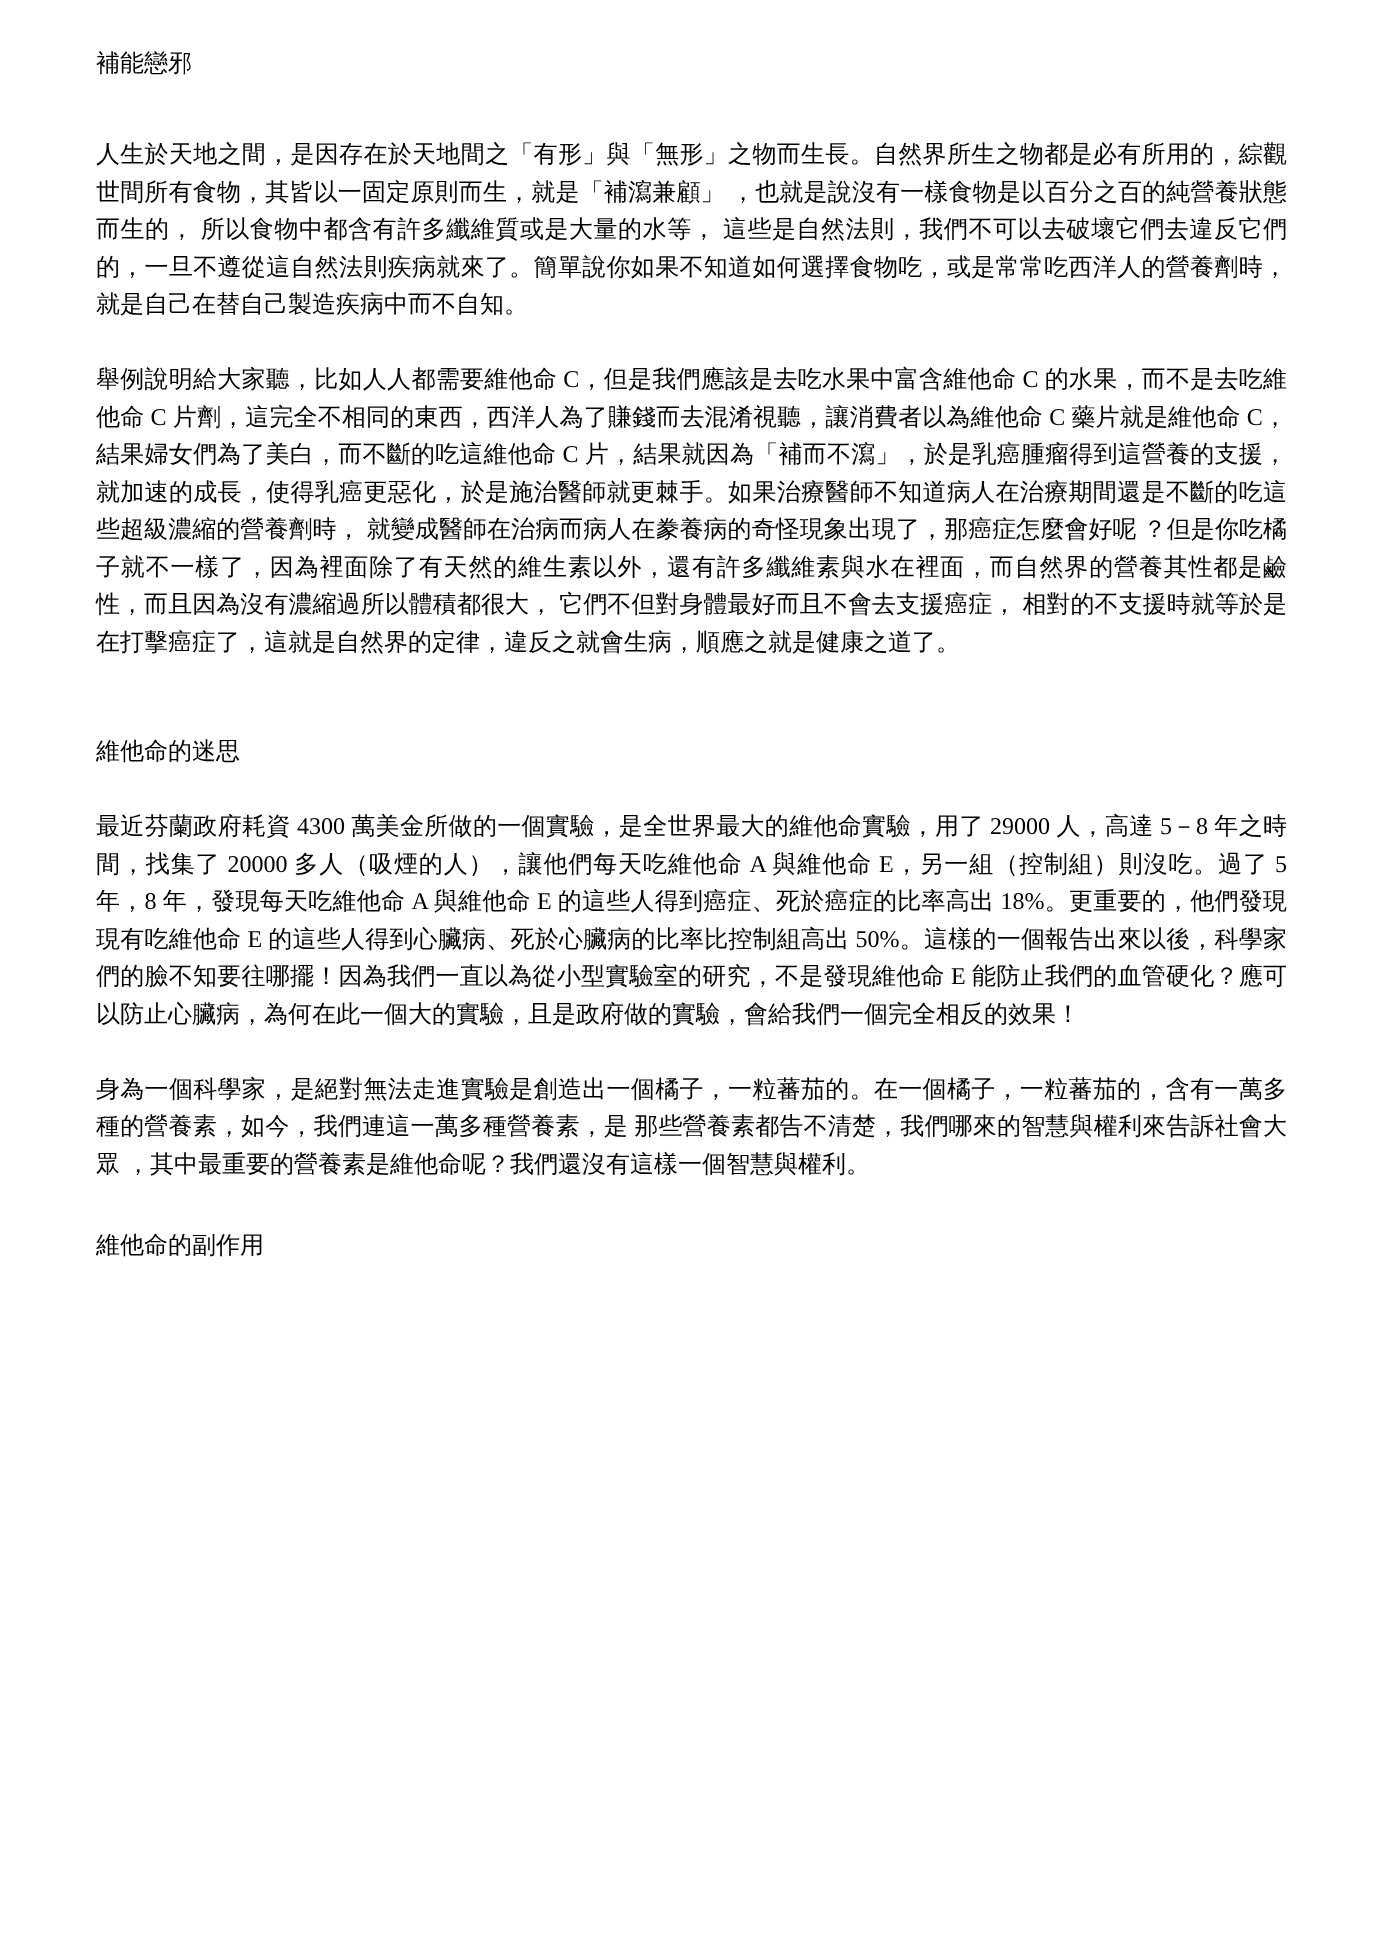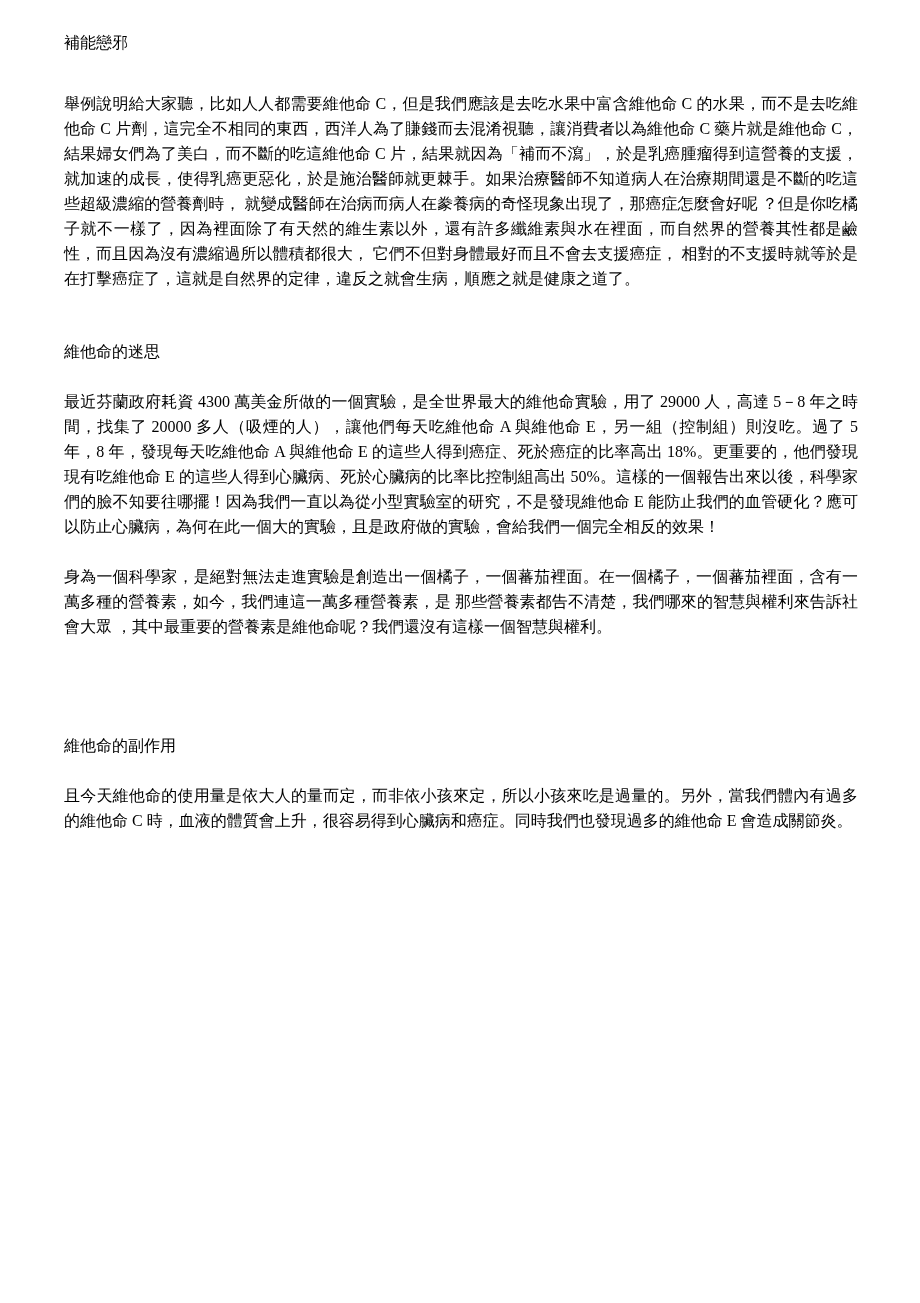--- a/index.html
+++ b/index.html
@@ -24,37 +24,37 @@
     margin: 0 0 25px 0;
     font-weight: normal;
   }
   .doc p.doc-title {
     margin-bottom: 36px;
   }
   .doc p.section-heading {
     margin-bottom: 25px;
   }
   .doc p.gap-medium { margin-top: 48px; }
-  .doc p.gap-large  { margin-top: 94px; }
+  .doc p.gap-large  { margin-top: 29px; }
 </style>
 </head>
 <body>
 
 <div class="doc">
 
   <p class="doc-title">補能戀邪</p>
 
+  <p>人生於天地之間，是因存在於天地間之「有形」與「無形」之物而生長。自然界所生之物都是必有所用的，綜觀世間所有食物，其皆以一固定原則而生，就是「補瀉兼顧」 ，也就是說沒有一樣食物是以百分之百的純營養狀態而生的， 所以食物中都含有許多纖維質或是大量的水等， 這些是自然法則，我們不可以去破壞它們去違反它們的，一旦不遵從這自然法則疾病就來了。簡單說你如果不知道如何選擇食物吃，或是常常吃西洋人的營養劑時，就是自己在替自己製造疾病中而不自知。</p>
 
   <p>舉例說明給大家聽，比如人人都需要維他命 C，但是我們應該是去吃水果中富含維他命 C 的水果，而不是去吃維他命 C 片劑，這完全不相同的東西，西洋人為了賺錢而去混淆視聽，讓消費者以為維他命 C 藥片就是維他命 C，結果婦女們為了美白，而不斷的吃這維他命 C 片，結果就因為「補而不瀉」，於是乳癌腫瘤得到這營養的支援，就加速的成長，使得乳癌更惡化，於是施治醫師就更棘手。如果治療醫師不知道病人在治療期間還是不斷的吃這些超級濃縮的營養劑時， 就變成醫師在治病而病人在豢養病的奇怪現象出現了，那癌症怎麼會好呢 ？但是你吃橘子就不一樣了，因為裡面除了有天然的維生素以外，還有許多纖維素與水在裡面，而自然界的營養其性都是鹼性，而且因為沒有濃縮過所以體積都很大， 它們不但對身體最好而且不會去支援癌症， 相對的不支援時就等於是在打擊癌症了，這就是自然界的定律，違反之就會生病，順應之就是健康之道了。</p>
 
   <p class="section-heading gap-medium">維他命的迷思</p>
 
   <p>最近芬蘭政府耗資 4300 萬美金所做的一個實驗，是全世界最大的維他命實驗，用了 29000 人，高達 5－8 年之時間，找集了 20000 多人（吸煙的人），讓他們每天吃維他命 A 與維他命 E，另一組（控制組）則沒吃。過了 5 年，8 年，發現每天吃維他命 A 與維他命 E 的這些人得到癌症、死於癌症的比率高出 18%。更重要的，他們發現現有吃維他命 E 的這些人得到心臟病、死於心臟病的比率比控制組高出 50%。這樣的一個報告出來以後，科學家們的臉不知要往哪擺！因為我們一直以為從小型實驗室的研究，不是發現維他命 E 能防止我們的血管硬化？應可以防止心臟病，為何在此一個大的實驗，且是政府做的實驗，會給我們一個完全相反的效果！</p>
 
 
-  <p>身為一個科學家，是絕對無法走進實驗是創造出一個橘子，一個蕃茄裡面。在一個橘子，一個蕃茄裡面，含有一萬多種的營養素，如今，我們連這一萬多種營養素，是 那些營養素都告不清楚，我們哪來的智慧與權利來告訴社會大眾 ，其中最重要的營養素是維他命呢？我們還沒有這樣一個智慧與權利。</p>
+  <p>身為一個科學家，是絕對無法走進實驗是創造出一個橘子，一粒蕃茄的。在一個橘子，一粒蕃茄的，含有一萬多種的營養素，如今，我們連這一萬多種營養素，是 那些營養素都告不清楚，我們哪來的智慧與權利來告訴社會大眾 ，其中最重要的營養素是維他命呢？我們還沒有這樣一個智慧與權利。</p>
 
   <p class="section-heading gap-large">維他命的副作用</p>
 
-  <p>且今天維他命的使用量是依大人的量而定，而非依小孩來定，所以小孩來吃是過量的。另外，當我們體內有過多的維他命 C 時，血液的體質會上升，很容易得到心臟病和癌症。同時我們也發現過多的維他命 E 會造成關節炎。</p>
 
 
 </div>
 
 </body></html>

